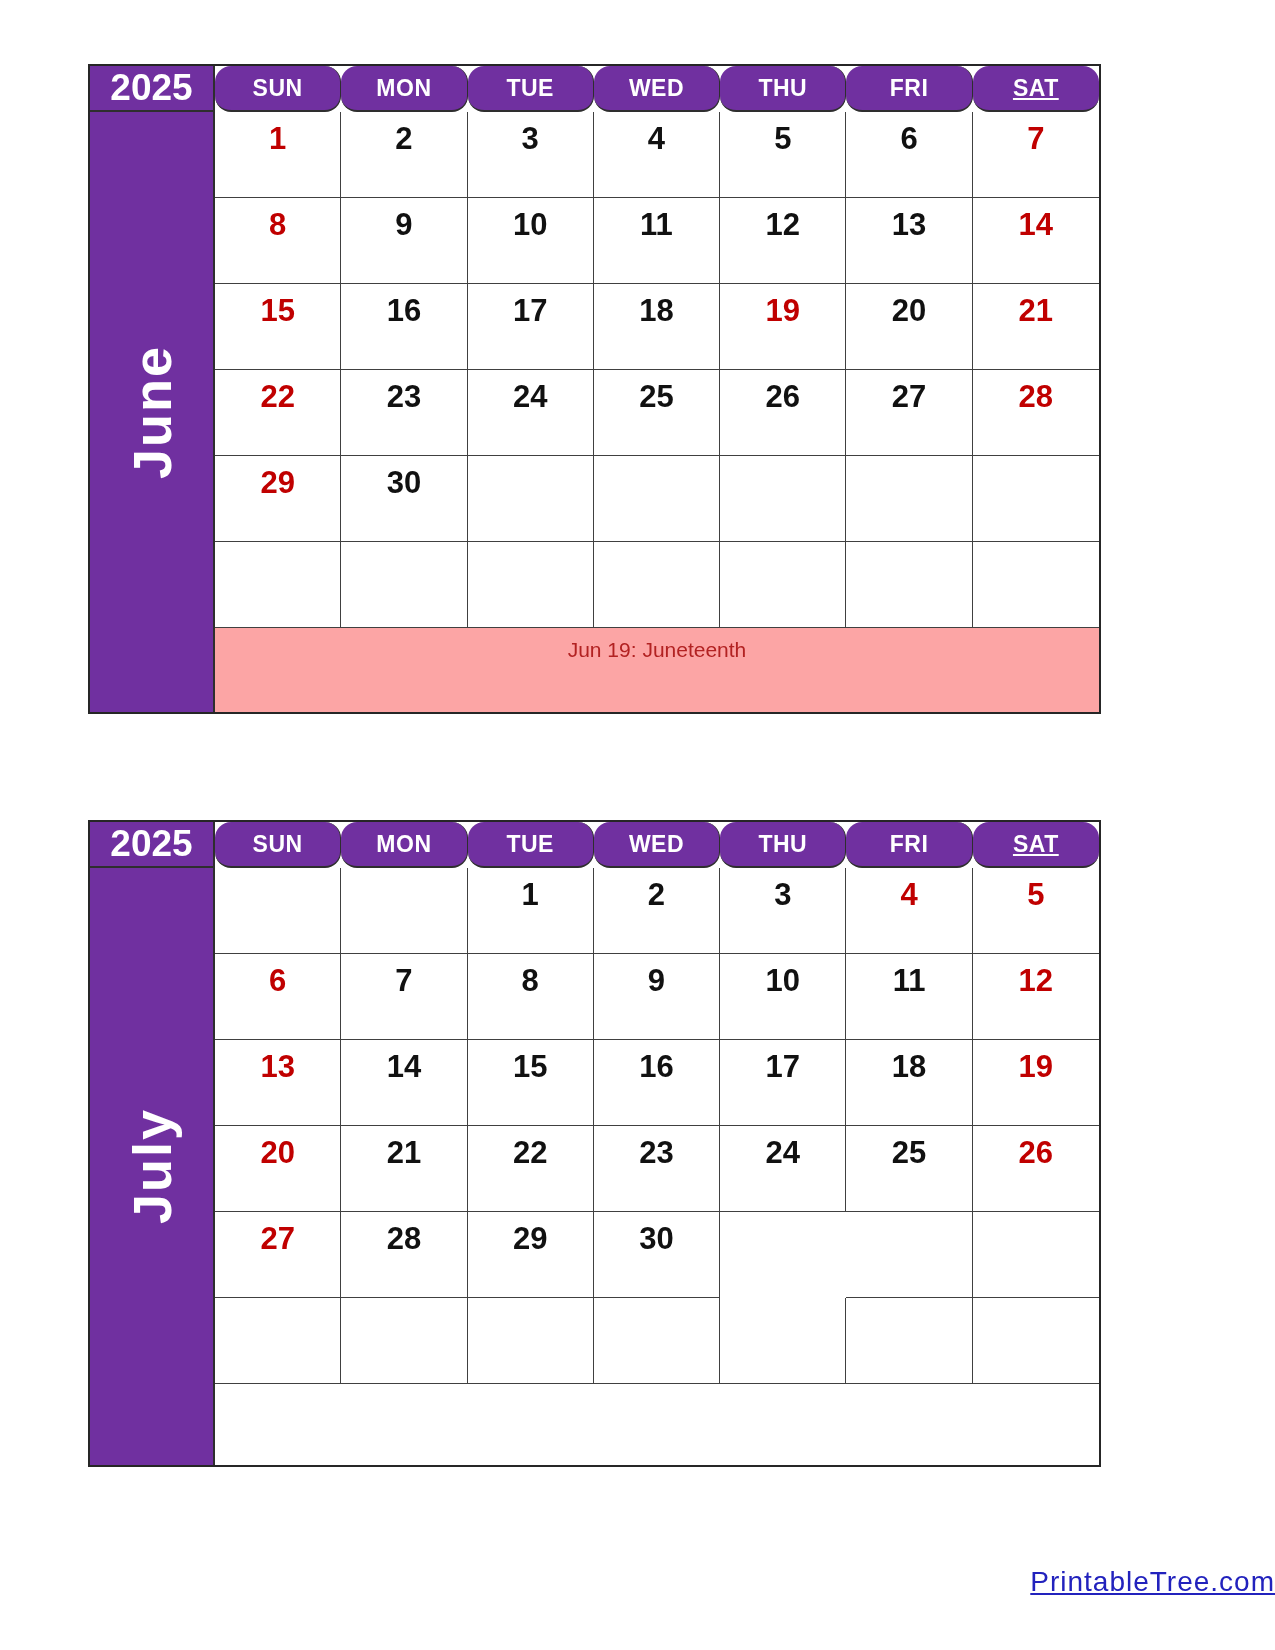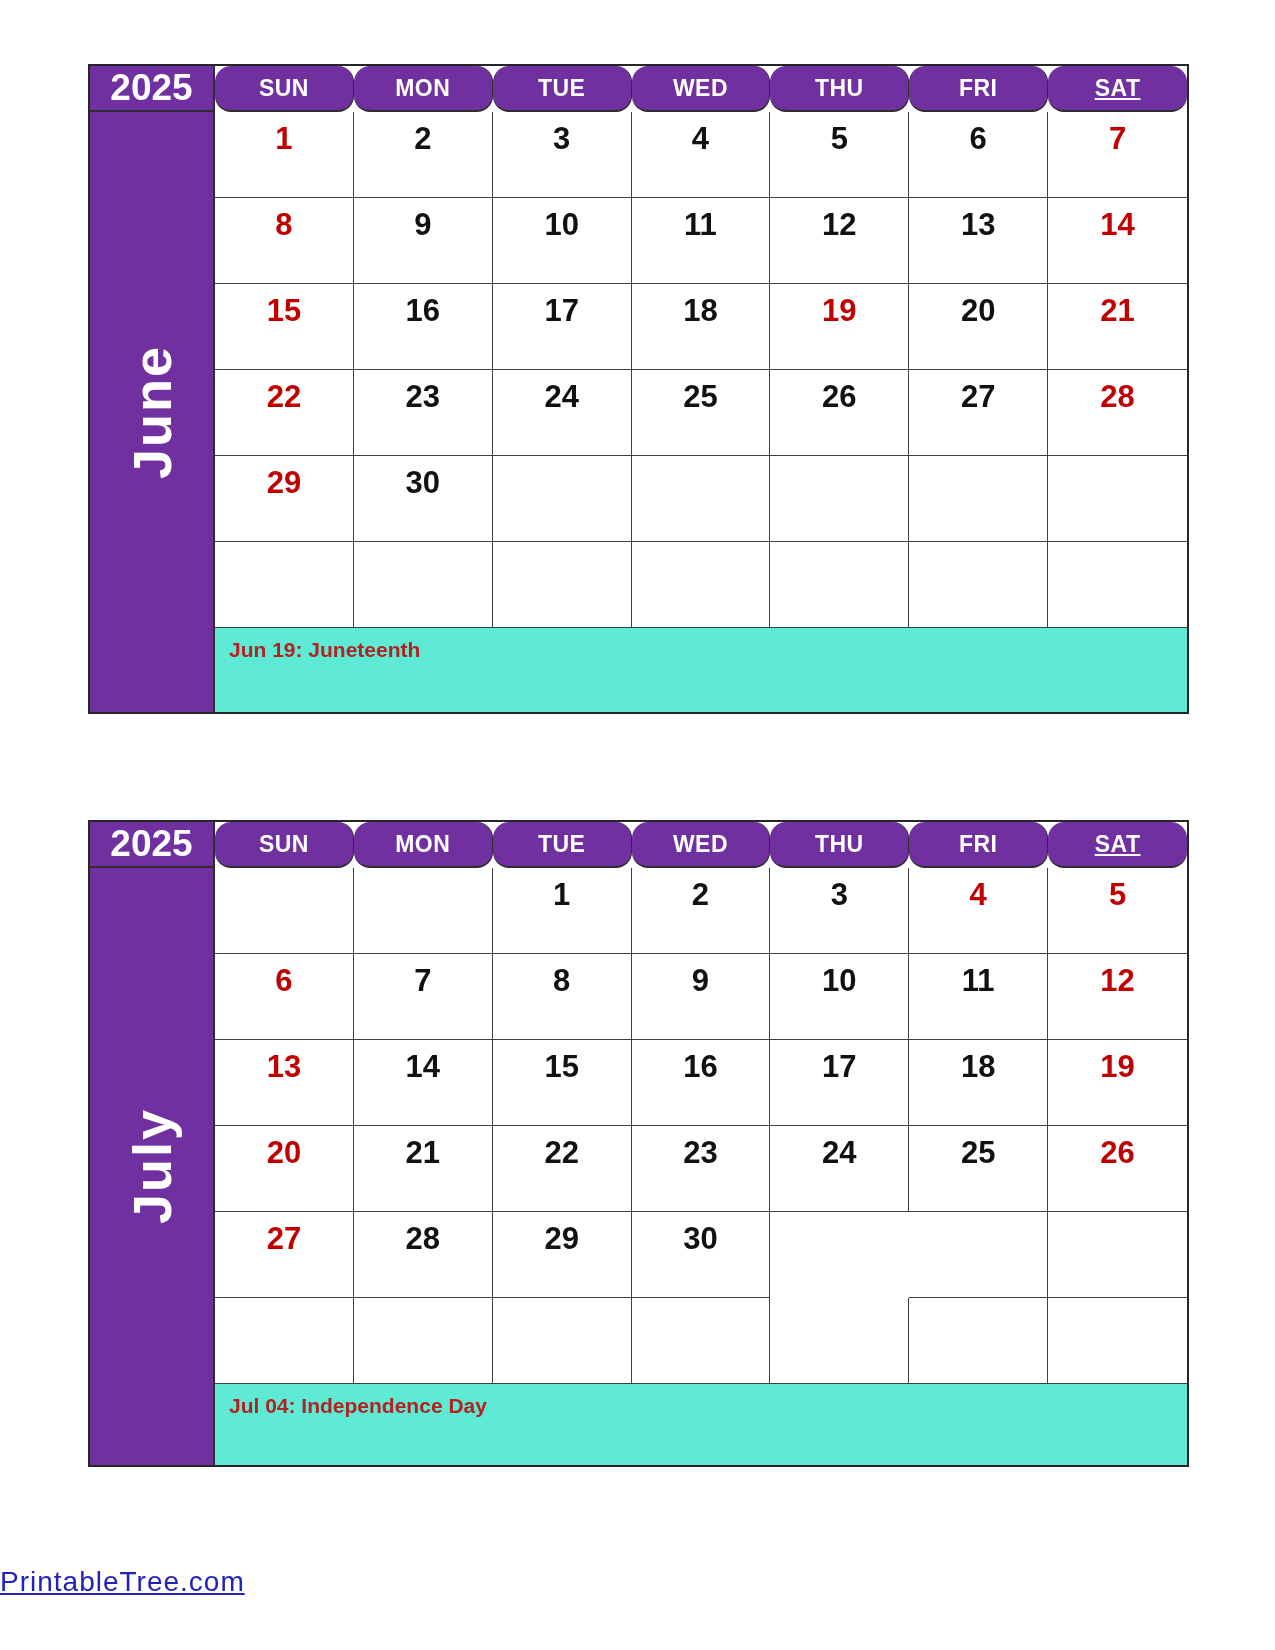--- a/index.html
+++ b/index.html
@@ -1,20 +1,20 @@
 <!DOCTYPE html>
 <html style="--purple: #7030A0; --date_red: #C00000; --date_black: #111111; --note_red: #B22222; --grid_border: #404040; --outer_border: #262626; --link_blue: #2222BD;"><head>
 <meta charset="utf-8">
 <style>
   * { margin:0; padding:0; box-sizing:border-box; }
   html,body { width:1275px; height:1650px; background:#ffffff;
               font-family:"Liberation Sans", sans-serif; position:relative; overflow:hidden; }
 
   .calendar {
-    position:absolute; left:88px; width:1101px;
+    position:absolute; left:88px; width:1013px;
     display:grid;
     grid-template-columns:125px repeat(7, 1fr);
     grid-template-rows:46px repeat(6, 86px) 1fr;
     border:2px solid var(--outer_border,#262626);
     background:#ffffff;
   }
   #cal-june { top:64px;  height:650px; }
   #cal-july { top:820px; height:647px; }
 
   .year-cell, .dow-cell, .sidebar { background:var(--purple,#7030A0); color:#ffffff; }
@@ -48,26 +48,27 @@
     display:flex; justify-content:center; align-items:flex-start;
     padding-top:9px; font-weight:bold; font-size:31px;
     color:var(--date_black,#111111);
   }
   .day-cell.red { color:var(--date_red,#C00000); }
   .day-cell.last-col { border-right:none; }
 
   .note-cell {
     grid-column:2 / span 7; grid-row:8;
     padding:10px 14px 0 14px;
-    font-weight:bold; font-size:21px;
+    font-weight:normal; font-size:21px;
     color:var(--note_red,#B22222);
-    background:#5eead4;
+    background:#fca5a5;
+    text-align:center;
   }
 
-  .footer { position:absolute; top:1566px; left:0; width:1275px; text-align:left; }
+  .footer { position:absolute; top:1566px; left:0; width:1275px; text-align:right; }
   .footer a {
     color:var(--link_blue,#2222BD);
     font-size:28px; font-weight:normal;
     text-decoration:underline; letter-spacing:1px;
   }
 </style>
 </head>
 <body>
 
 <div class="calendar" id="cal-june">
@@ -173,18 +174,17 @@
     <div class="day-cell" style="grid-area: 6 / 5;">30</div>
     <div class="day-cell" style="grid-area: 6 / 7;"></div>
     <div class="day-cell last-col" style="grid-area: 6 / 8;"></div>
     <div class="day-cell" style="grid-area: 7 / 2;"></div>
     <div class="day-cell" style="grid-area: 7 / 3;"></div>
     <div class="day-cell" style="grid-area: 7 / 4;"></div>
     <div class="day-cell" style="grid-area: 7 / 5;"></div>
     <div class="day-cell" style="grid-area: 7 / 6;"></div>
     <div class="day-cell" style="grid-area: 7 / 7;"></div>
     <div class="day-cell last-col" style="grid-area: 7 / 8;"></div>
-    <div class="note-cell">Jul 04: Independence Day</div>
 </div>
 
 <div class="footer">
   <a href="#">PrintableTree.com</a>
 </div>
 
 </body></html>

